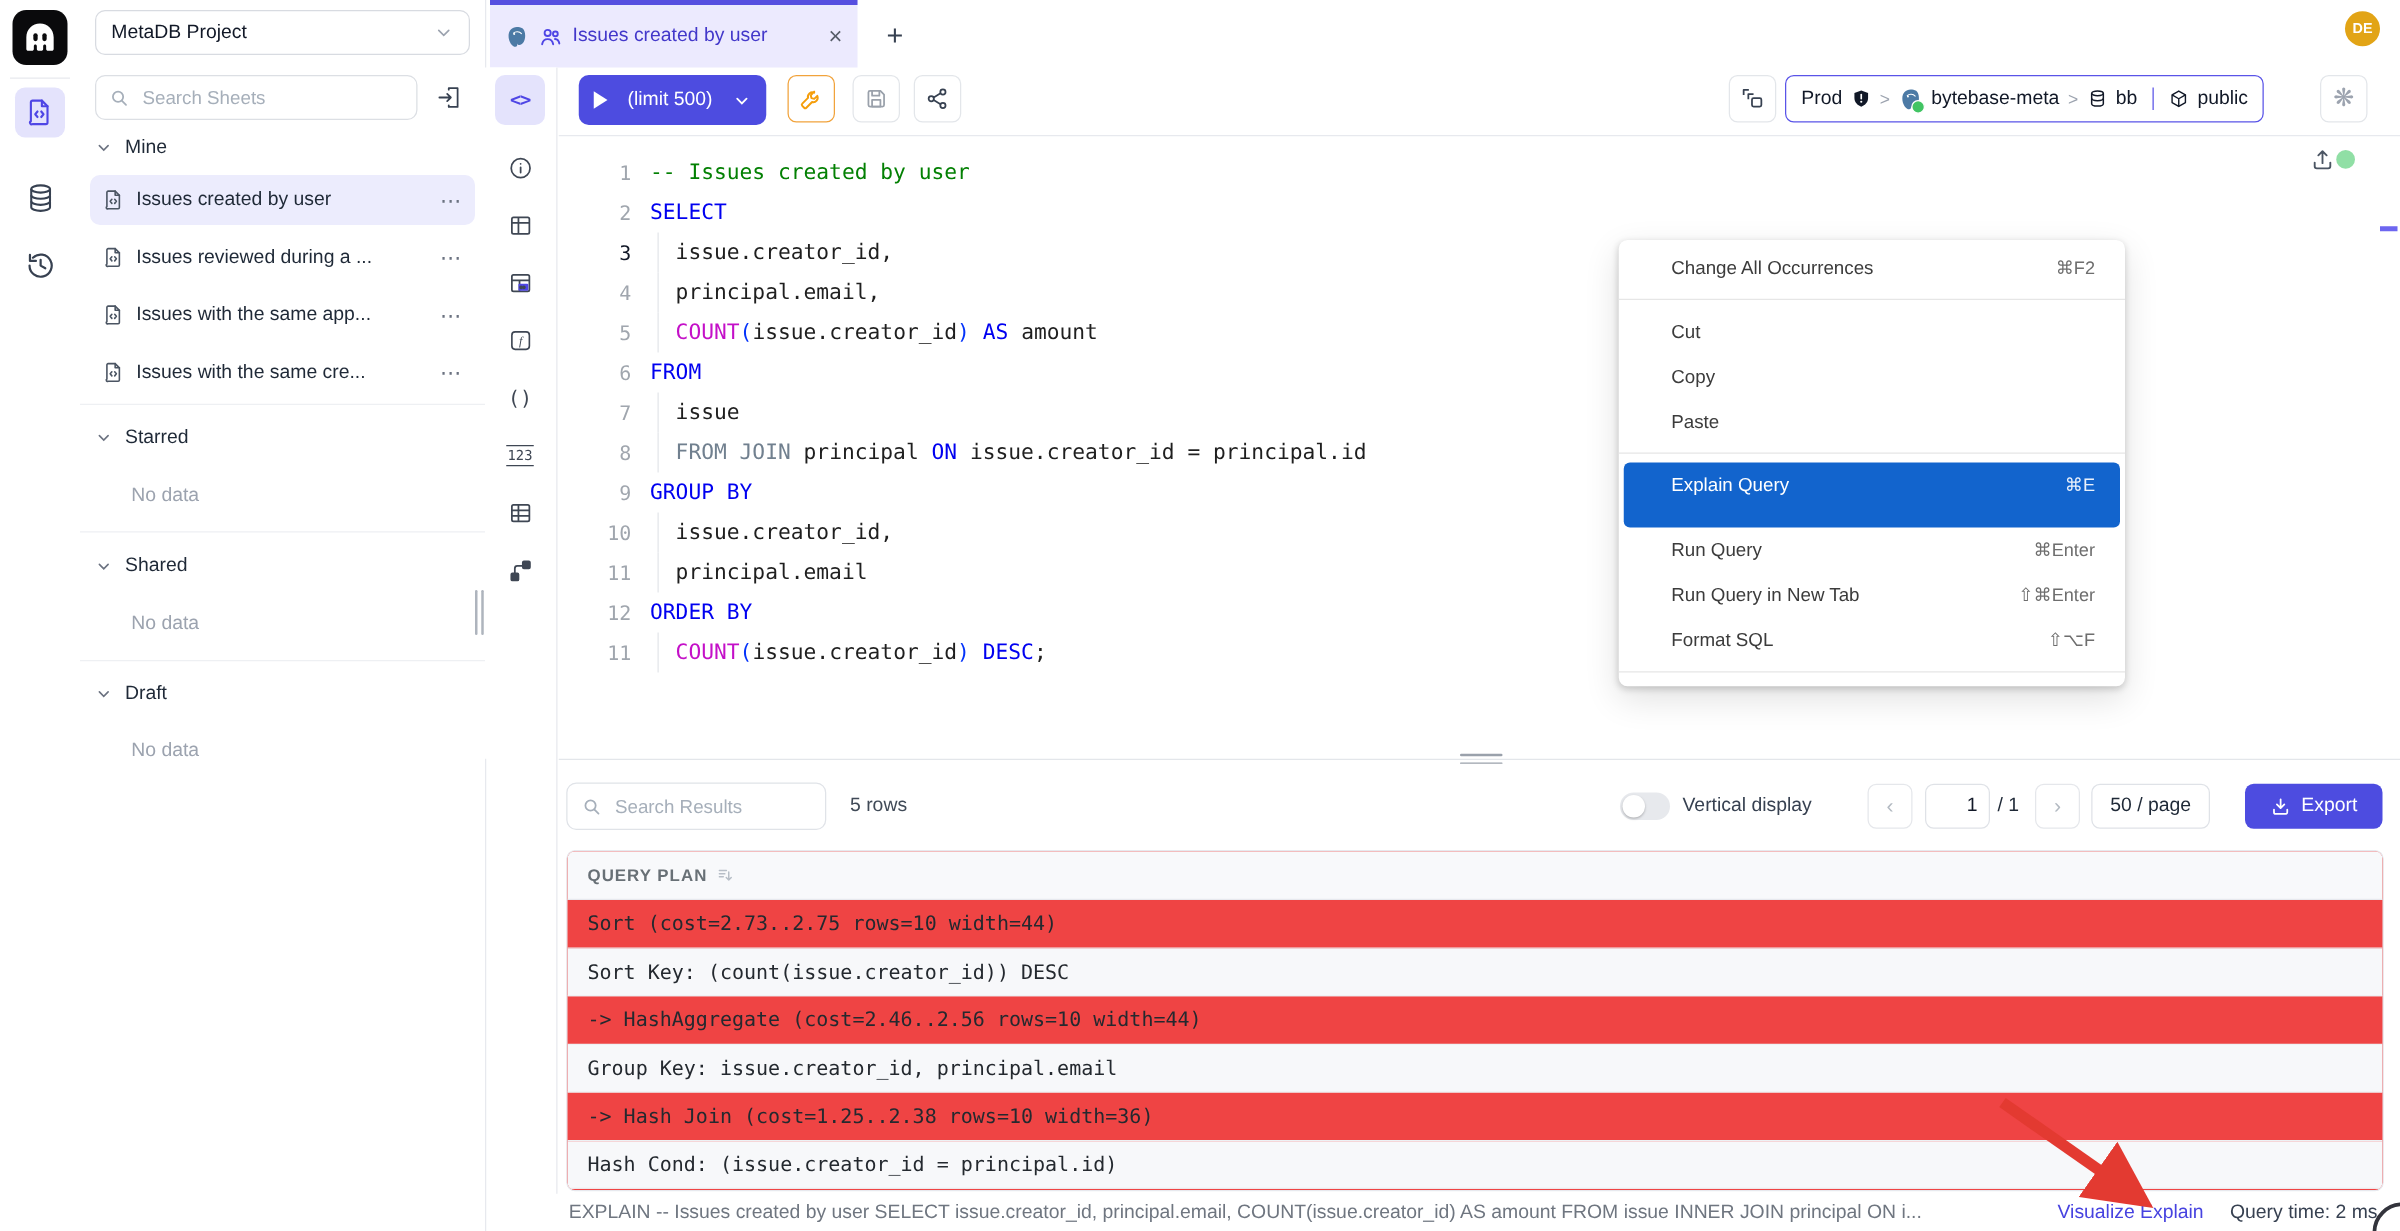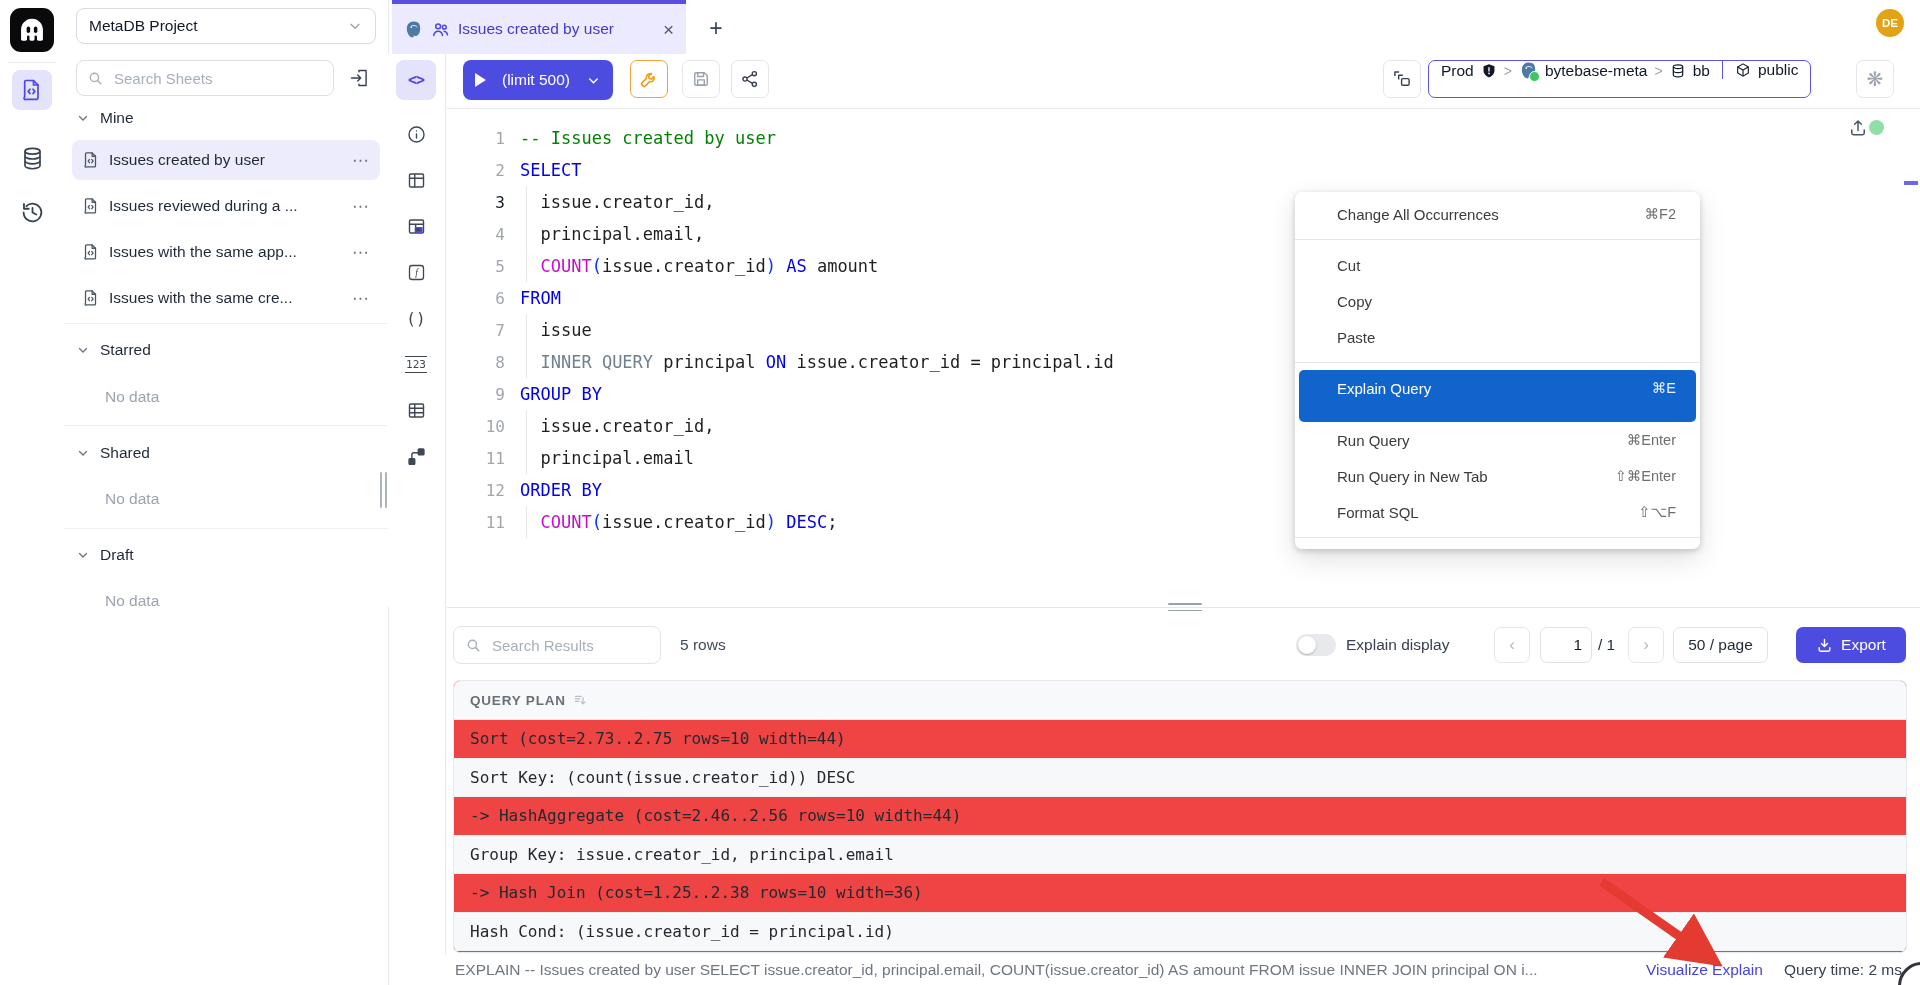--- a/index.html
+++ b/index.html
@@ -49,21 +49,21 @@
           font-size:11.5px;font-weight:bold;display:flex;align-items:center;justify-content:center;cursor:pointer}
 
   
   .run-btn{position:absolute;left:463px;top:60px;width:150px;height:40px;background:#4d4ce0;border-radius:8px;color:#fff;
            display:flex;align-items:center;padding:0 12px;box-sizing:border-box;gap:9px;cursor:pointer;font-size:15.5px}
   .run-tri{width:0;height:0;border-left:11px solid #fff;border-top:7px solid transparent;border-bottom:7px solid transparent}
   .tool-btn{position:absolute;top:60px;width:38px;height:38px;border:1px solid #e3e6ea;border-radius:7px;background:#fff;
             display:flex;align-items:center;justify-content:center;cursor:pointer;box-sizing:border-box}
   .tool-btn.warn{border-color:#f1a33c}
   .crumb-wrap{position:absolute;left:1428px;top:60px;height:38px;border:1px solid #5a54e8;border-radius:7px;display:flex;
-              align-items:flex-start;background:#fff;box-sizing:border-box}
+              align-items:center;background:#fff;box-sizing:border-box}
   .crumb-cell{display:flex;align-items:center;gap:7px;padding:0 12px;font-size:15.5px;color:#111827;cursor:pointer;white-space:nowrap}
   .crumb-cell + .crumb-cell{border-left:1px solid #5a54e8}
   .crumb-gt{color:#9ca3af;font-size:14px}
   .pgwrap{position:relative;width:19px;height:19px}
   .pgdot{position:absolute;right:-2px;bottom:-2px;width:9px;height:9px;border-radius:50%;background:#41c463;border:1.5px solid #fff}
 
   
   .act-strip{position:absolute;left:388px;top:54px;width:58px;height:553px;background:#fff}
   .act-strip .v{position:absolute;right:0;top:0;bottom:-348px;width:1px;background:#e7e9ee}
   .act-item{position:absolute;left:8px;width:40px;height:40px;border-radius:8px;display:flex;align-items:center;justify-content:center;cursor:pointer;color:#3f4754}
@@ -511,21 +511,21 @@
       <span class="code"><span class="tok-kw">FROM</span></span>
     </div>
     <div class="code-line" style="top: 205px;">
       <span class="ln">7</span>
       <i class="guide"></i>
       <span class="code"><span>  issue</span></span>
     </div>
     <div class="code-line" style="top: 237px;">
       <span class="ln">8</span>
       <i class="guide"></i>
-      <span class="code"><span>  </span><span class="tok-kw2">INNER QUERY</span><span> principal </span><span class="tok-kw">ON</span><span> issue.creator_id = principal.id</span></span>
+      <span class="code"><span>  </span><span class="tok-kw2">FROM JOIN</span><span> principal </span><span class="tok-kw">ON</span><span> issue.creator_id = principal.id</span></span>
     </div>
     <div class="code-line" style="top: 269px;">
       <span class="ln">9</span>
       <span class="code"><span class="tok-kw">GROUP BY</span></span>
     </div>
     <div class="code-line" style="top: 301px;">
       <span class="ln">10</span>
       <i class="guide"></i>
       <span class="code"><span>  issue.creator_id,</span></span>
     </div>
@@ -566,21 +566,21 @@
         <path d="M15 15l4.5 4.5"></path>
       </svg>
   </span>
   <input placeholder="Search Results" style="">
 </div>
 <span class="row-count">5 rows</span>
 
 <div class="toggle">
     <i></i>
   </div>
-<span class="toggle-label">Explain display</span>
+<span class="toggle-label">Vertical display</span>
 <div class="pg-btn" style="left:1494px">
     <span>‹</span>
   </div>
 <input class="pg-input" value="1" style="">
 <span class="pg-total">/ 1</span>
 <div class="pg-btn" style="left:1628px">
     <span>›</span>
   </div>
 <div class="pg-size">
     <span>50 / page</span>

